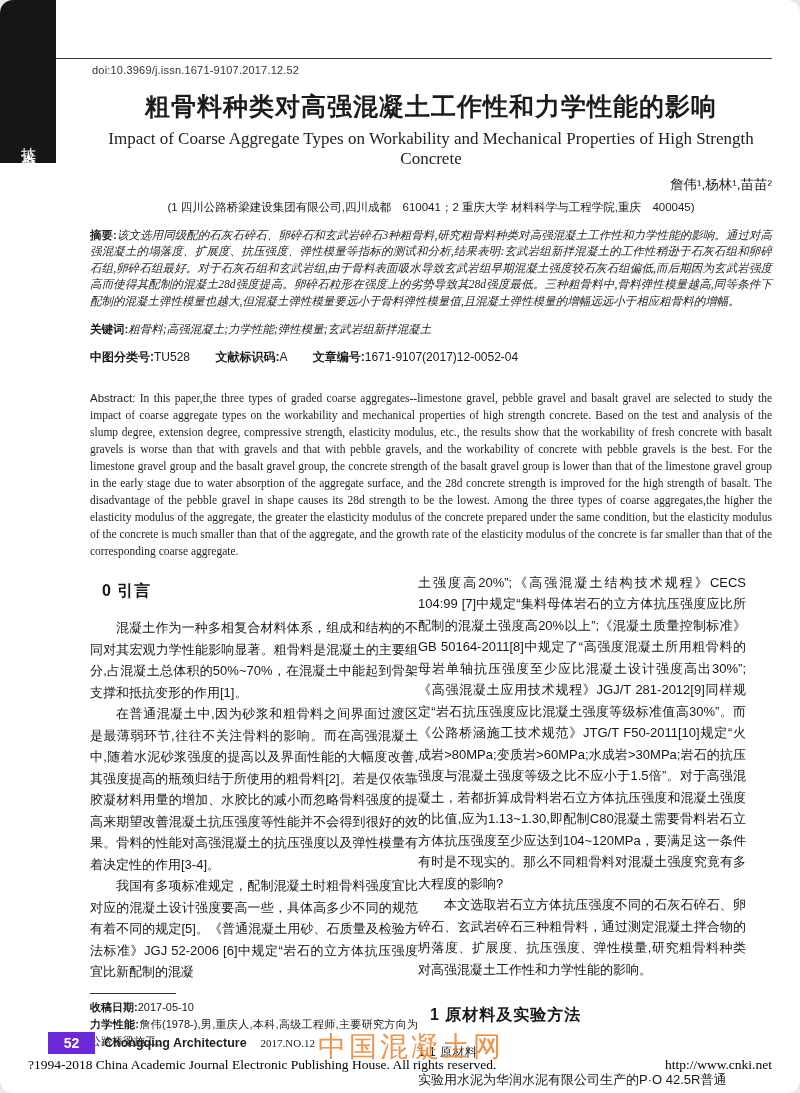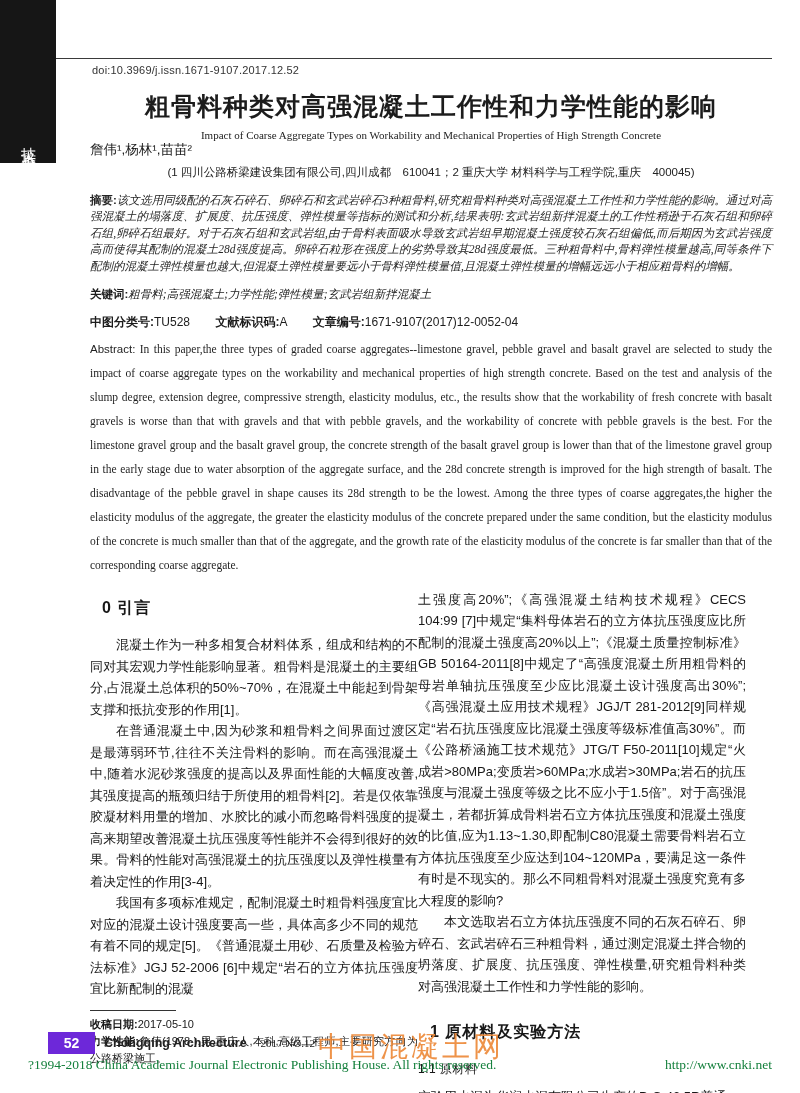--- a/index.html
+++ b/index.html
@@ -4,55 +4,56 @@
 <style>
   html,body{margin:0;padding:0;background:#e9e9e9;}
   .page{
     position:relative;
     width:800px;height:1093px;
     margin:0 auto;
     background:#ffffff;
     overflow:hidden;
     font-family:"Liberation Sans","DejaVu Sans",sans-serif;
     color:#1c1c1c;
+    border-radius:13px;
   }
   
   .side-tab{
     position:absolute;left:0;top:0;width:56px;height:163px;
     background:#161616;
     display:flex;align-items:center;justify-content:flex-end;
     flex-direction:column;
   }
   .side-tab .vtext{
     writing-mode:vertical-rl;
     color:#ffffff;font-size:15px;letter-spacing:4px;
     padding-bottom:8px;font-weight:500;
   }
   
   .top-rule{position:absolute;top:58px;left:56px;width:716px;border-top:1.5px solid #3a3a3a;}
   .doi{position:absolute;top:64px;left:92px;font-size:11px;color:#333;letter-spacing:.2px;}
   
   .content{position:absolute;top:86px;left:90px;width:682px;}
   .title-cn{text-align:center;font-size:25px;font-weight:bold;letter-spacing:1px;margin:4px 0 6px;}
-  .title-en{text-align:center;font-size:11px;font-family:"Liberation Serif","DejaVu Serif",serif;color:#222;}
-  .authors{text-align:left;font-size:13.5px;margin-bottom:6px;}
+  .title-en{text-align:center;font-size:17px;font-family:"Liberation Serif","DejaVu Serif",serif;color:#222;margin-bottom:7px;}
+  .authors{text-align:right;font-size:13.5px;margin-bottom:6px;}
   .affiliation{text-align:center;font-size:11.5px;margin-bottom:9px;color:#222;}
   .abs-cn{
     font-size:11.5px;line-height:16.5px;text-align:justify;
     font-style:italic;font-family:"Liberation Serif","DejaVu Serif",serif;
     color:#262626;
   }
   .abs-cn b{font-style:normal;font-family:"Liberation Sans","DejaVu Sans",sans-serif;}
   .kw-cn{font-size:11.5px;line-height:17px;font-style:italic;font-family:"Liberation Serif","DejaVu Serif",serif;margin-top:2px;}
   .kw-cn b{font-style:normal;font-family:"Liberation Sans","DejaVu Sans",sans-serif;}
   .clc{font-size:12px;margin-top:5px;}
   .clc b{font-weight:bold;}
   .clc .pair{margin-right:22px;}
   .abs-en{
-    margin-top:6px;font-size:11.5px;line-height:24px;text-align:justify;
+    margin-top:24px;font-size:11.5px;line-height:17px;text-align:justify;
     font-family:"Liberation Serif","DejaVu Serif",serif;color:#1f1f1f;
   }
   .abs-en .lbl{font-family:"Liberation Sans","DejaVu Sans",sans-serif;font-size:11.5px;}
   .kw-en{font-size:11.5px;line-height:17px;font-family:"Liberation Serif","DejaVu Serif",serif;margin-top:1px;}
   .kw-en .lbl{font-family:"Liberation Sans","DejaVu Sans",sans-serif;}
   
   .columns{display:flex;margin-top:0;}
   .col{width:328px;font-size:13px;line-height:21.5px;text-align:justify;color:#181818;}
   .col p{margin:0;text-indent:2em;}
   .col p.noindent{text-indent:0;}
@@ -68,21 +69,21 @@
   .journal{margin-left:9px;font-size:12.5px;font-weight:bold;color:#222;}
   .issue{margin-left:14px;font-size:11px;font-family:Liberation Serif, serif;color:#222;}
   .watermark{
     position:absolute;left:318px;top:0px;
     font-size:28px;letter-spacing:3px;font-weight:500;
     z-index:2;opacity:.92;
   }
   .copyright{
     position:absolute;left:28px;top:29px;width:744px;
     font-size:13.5px;font-family:"Liberation Serif","DejaVu Serif",serif;
-    color:#15803d;display:flex;justify-content:space-between;z-index:1;
+    color:#000000;display:flex;justify-content:space-between;z-index:1;
   }
 </style>
 </head>
 <body>
 
 <div class="page">
 
   <div class="side-tab" style="background: rgb(22, 22, 22);">
     <span class="vtext">技术与材料</span>
   </div>

